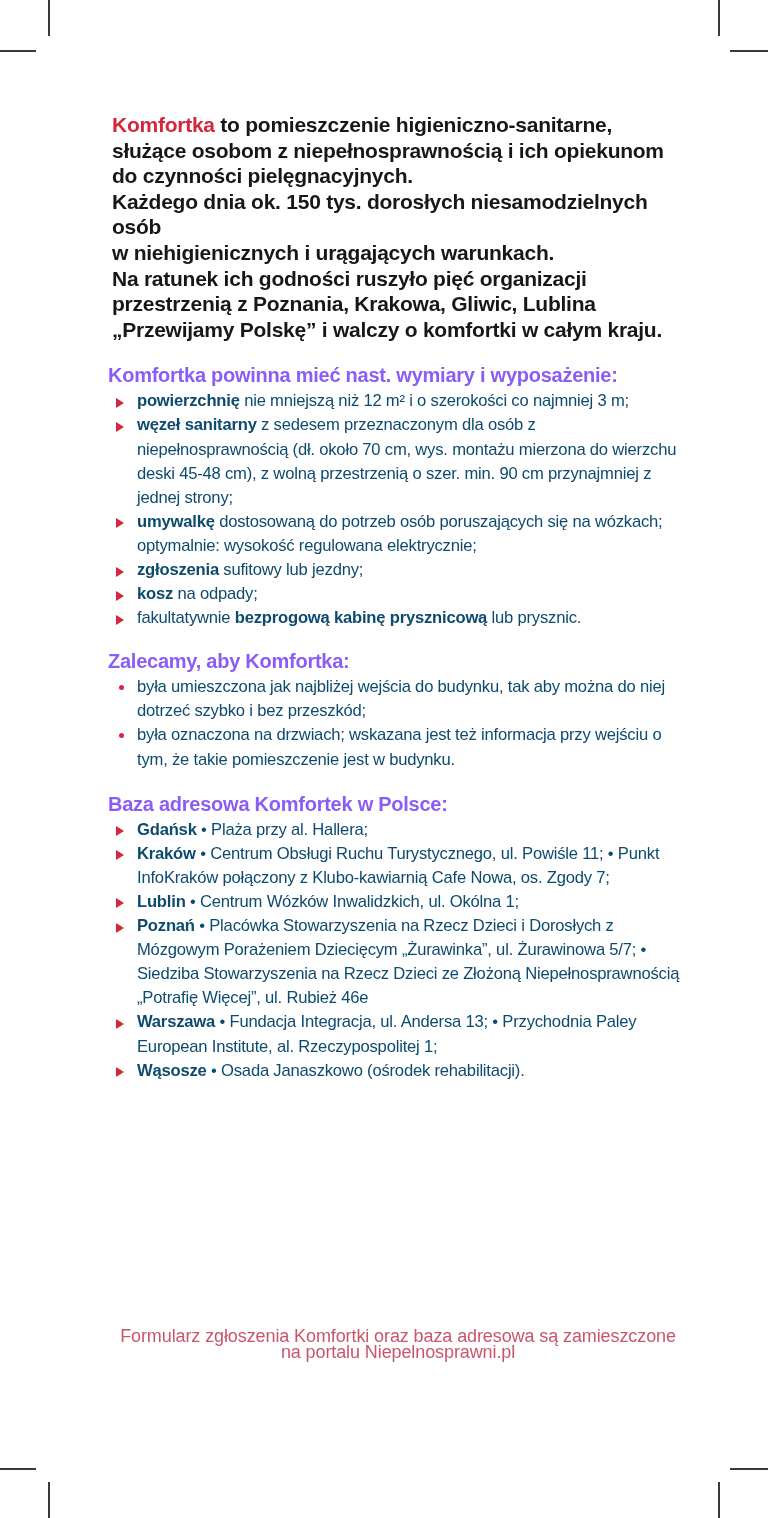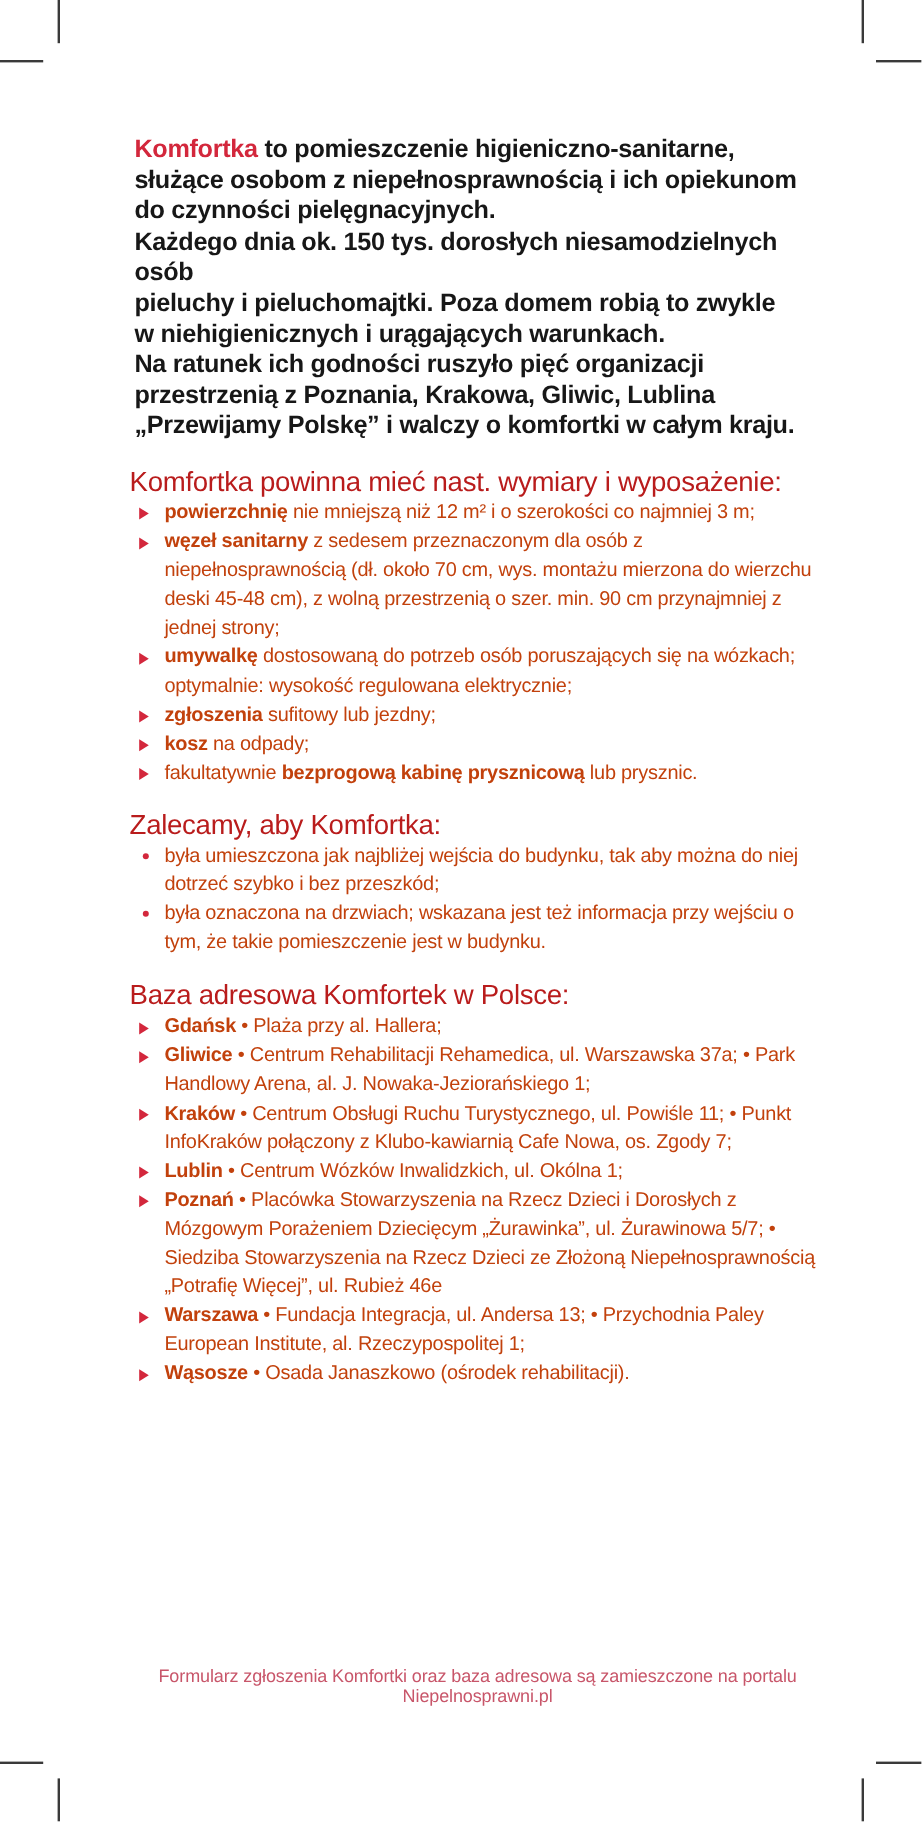--- a/index.html
+++ b/index.html
@@ -40,40 +40,40 @@
     font-size: 21px;
     line-height: 25.6px;
     letter-spacing: -0.25px;
     color: #171717;
     margin: 0 0 21px 4px;
   }
   .intro .brand { color: #D3273C; }
   .intro .blk { display: block; }
 
   .heading {
-    color: #b91c1c;
-    font-weight: normal;
-    font-size: 23px;
+    color: #8b5cf6;
+    font-weight: bold;
+    font-size: 20px;
     line-height: 24px;
     letter-spacing: -0.25px;
     margin: 0 0 2px 0;
   }
 
   ul.list {
     list-style: none;
     margin: 0;
     padding: 0;
   }
   ul.list > li {
     position: relative;
     padding-left: 29px;
     font-size: 16.6px;
     line-height: 24.1px;
     letter-spacing: -0.2px;
-    color: #c2410c;
+    color: #0c4a6e;
     margin-bottom: 0;
   }
   ul.list > li b { font-weight: bold; }
 
   
   ul.tri > li::before {
     content: "";
     position: absolute;
     left: 8px;
     top: 8.5px;
@@ -95,25 +95,25 @@
     background: #D3273C;
   }
 
   .sec-equipment { margin-top: 0; }
   .sec-recommend { margin-top: 19px; }
   .sec-addresses { margin-top: 20px; }
 
   .footer-note {
     position: absolute;
     left: 108px;
-    top: 1390px;
+    top: 1328px;
     width: 580px;
     text-align: center;
     color: #C8566A;
-    font-size: 15px;
+    font-size: 18px;
     line-height: 16px;
     letter-spacing: -0.1px;
   }
 </style>
 </head>
 <body>
 
 <div class="crop crop-tl-v"></div>
 <div class="crop crop-tl-h"></div>
 <div class="crop crop-tr-v"></div>
@@ -123,21 +123,20 @@
 <div class="crop crop-br-v"></div>
 <div class="crop crop-br-h"></div>
 
 <div class="panel">
 
   <p class="intro">
     <span class="blk"><span class="brand">Komfortka</span><span> to pomieszczenie higieniczno-sanitarne,</span></span>
     <span class="blk">służące osobom z niepełnosprawnością i ich opiekunom</span>
     <span class="blk">do czynności pielęgnacyjnych.</span>
     <span class="blk">Każdego dnia ok. 150 tys. dorosłych niesamodzielnych osób</span>
-    <span class="blk">pieluchy i pieluchomajtki. Poza domem robią to zwykle</span>
     <span class="blk">w niehigienicznych i urągających warunkach.</span>
     <span class="blk">Na ratunek ich godności ruszyło pięć organizacji</span>
     <span class="blk">przestrzenią z Poznania, Krakowa, Gliwic, Lublina</span>
     <span class="blk">„Przewijamy Polskę” i walczy o komfortki w całym kraju.</span>
   </p>
 
   <section class="sec-equipment">
     <h2 class="heading">Komfortka powinna mieć nast. wymiary i wyposażenie:</h2>
     <ul class="list tri">
       <li><span></span><b>powierzchnię</b><span> nie mniejszą niż 12 m² i o szerokości co najmniej 3 m;</span></li>
@@ -154,21 +153,20 @@
     <ul class="list dot">
       <li>była umieszczona jak najbliżej wejścia do budynku, tak aby można do niej dotrzeć szybko i bez przeszkód;</li>
       <li>była oznaczona na drzwiach; wskazana jest też informacja przy wejściu o tym, że takie pomieszczenie jest w budynku.</li>
     </ul>
   </section>
 
   <section class="sec-addresses">
     <h2 class="heading">Baza adresowa Komfortek w Polsce:</h2>
     <ul class="list tri">
       <li><b>Gdańsk</b><span> • Plaża przy al. Hallera;</span></li>
-      <li><b>Gliwice</b><span> • Centrum Rehabilitacji Rehamedica, ul. Warszawska 37a; • Park Handlowy Arena, al. J. Nowaka-Jeziorańskiego 1;</span></li>
       <li><b>Kraków</b><span> • Centrum Obsługi Ruchu Turystycznego, ul. Powiśle 11; • Punkt InfoKraków połączony z Klubo-kawiarnią Cafe Nowa, os. Zgody 7;</span></li>
       <li><b>Lublin</b><span> • Centrum Wózków Inwalidzkich, ul. Okólna 1;</span></li>
       <li><b>Poznań</b><span> • Placówka Stowarzyszenia na Rzecz Dzieci i Dorosłych z Mózgowym Porażeniem Dziecięcym „Żurawinka”, ul. Żurawinowa 5/7; • Siedziba Stowarzyszenia na Rzecz Dzieci ze Złożoną Niepełnosprawnością „Potrafię Więcej”, ul. Rubież 46e</span></li>
       <li><b>Warszawa</b><span> • Fundacja Integracja, ul. Andersa 13; • Przychodnia Paley European Institute, al. Rzeczypospolitej 1;</span></li>
       <li><b>Wąsosze</b><span> • Osada Janaszkowo (ośrodek rehabilitacji).</span></li>
     </ul>
   </section>
 
 </div>
 

